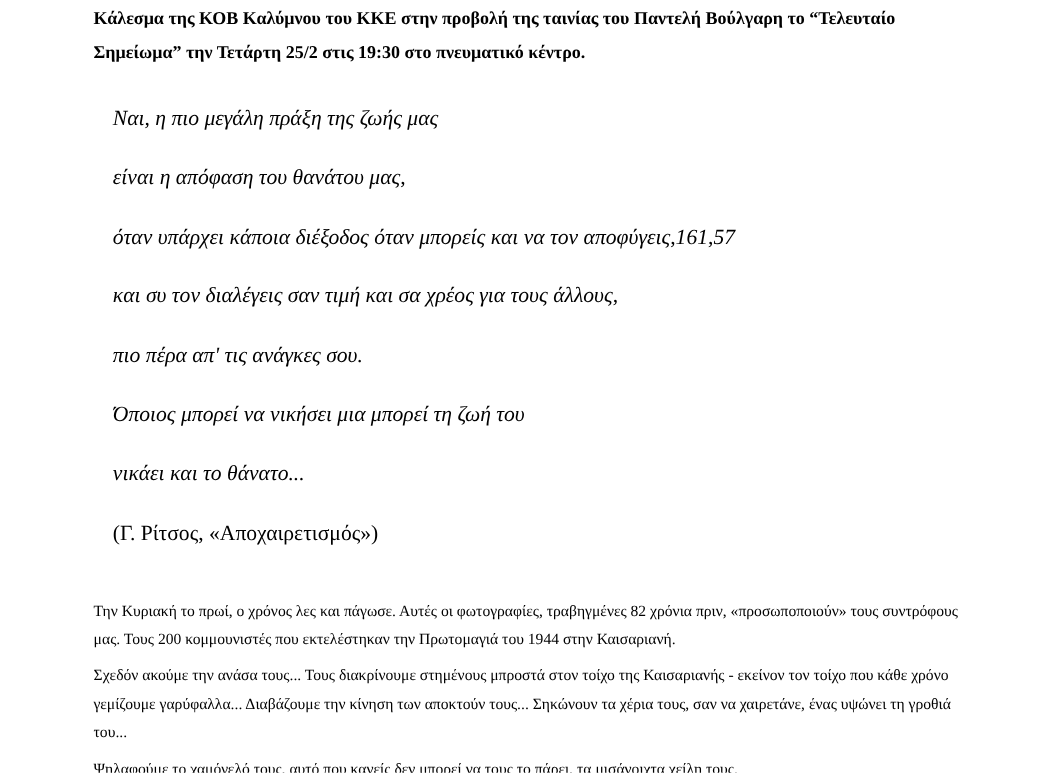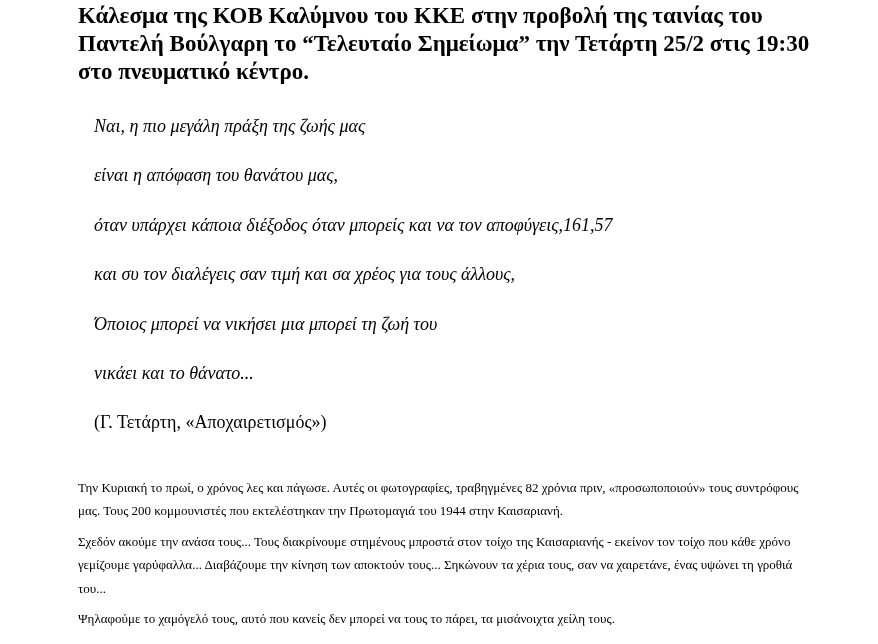--- a/index.html
+++ b/index.html
@@ -16,21 +16,21 @@
     position: relative;
   }
   .page {
     position: absolute;
     left: 78px;
     top: 0;
     width: 738px;
   }
   .doc-heading {
     margin: 2px 0 0 0;
-    font-size: 23px;
+    font-size: 15px;
     font-weight: bold;
     line-height: 28px;
     text-align: left;
   }
   .poem {
     margin-top: 24px;
   }
   .poem p {
     margin: 16px;
     font-size: 18px;
@@ -54,23 +54,24 @@
 
 <div class="page">
 
   <p class="doc-heading">Κάλεσμα της ΚΟΒ Καλύμνου του ΚΚΕ στην προβολή της ταινίας του Παντελή Βούλγαρη το “Τελευταίο Σημείωμα” την Τετάρτη 25/2 στις 19:30 στο πνευματικό κέντρο.</p>
 
   <div class="poem">
     <p>Ναι, η πιο μεγάλη πράξη της ζωής μας</p>
     <p>είναι η απόφαση του θανάτου μας,</p>
     <p>όταν υπάρχει κάποια διέξοδος όταν μπορείς και να τον αποφύγεις,161,57</p>
     <p>και συ τον διαλέγεις σαν τιμή και σα χρέος για τους άλλους,</p>
+    <p>πιο πέρα απ' τις ανάγκες σου.</p>
     <p>Όποιος μπορεί να νικήσει μια μπορεί τη ζωή του</p>
     <p>νικάει και το θάνατο...</p>
-    <p class="attribution">(Γ. Τετάρτη, «Αποχαιρετισμός»)</p>
+    <p class="attribution">(Γ. Ρίτσος, «Αποχαιρετισμός»)</p>
   </div>
 
   <div class="body-text">
     <p>Την Κυριακή το πρωί, ο χρόνος λες και πάγωσε. Αυτές οι φωτογραφίες, τραβηγμένες 82 χρόνια πριν, «προσωποποιούν» τους συντρόφους μας. Τους 200 κομμουνιστές που εκτελέστηκαν την Πρωτομαγιά του 1944 στην Καισαριανή.</p>
     <p>Σχεδόν ακούμε την ανάσα τους... Τους διακρίνουμε στημένους μπροστά στον τοίχο της Καισαριανής - εκείνον τον τοίχο που κάθε χρόνο γεμίζουμε γαρύφαλλα... Διαβάζουμε την κίνηση των αποκτούν τους... Σηκώνουν τα χέρια τους, σαν να χαιρετάνε, ένας υψώνει τη γροθιά του...</p>
     <p>Ψηλαφούμε το χαμόγελό τους, αυτό που κανείς δεν μπορεί να τους το πάρει, τα μισάνοιχτα χείλη τους.</p>
   </div>
 
 </div>
 

